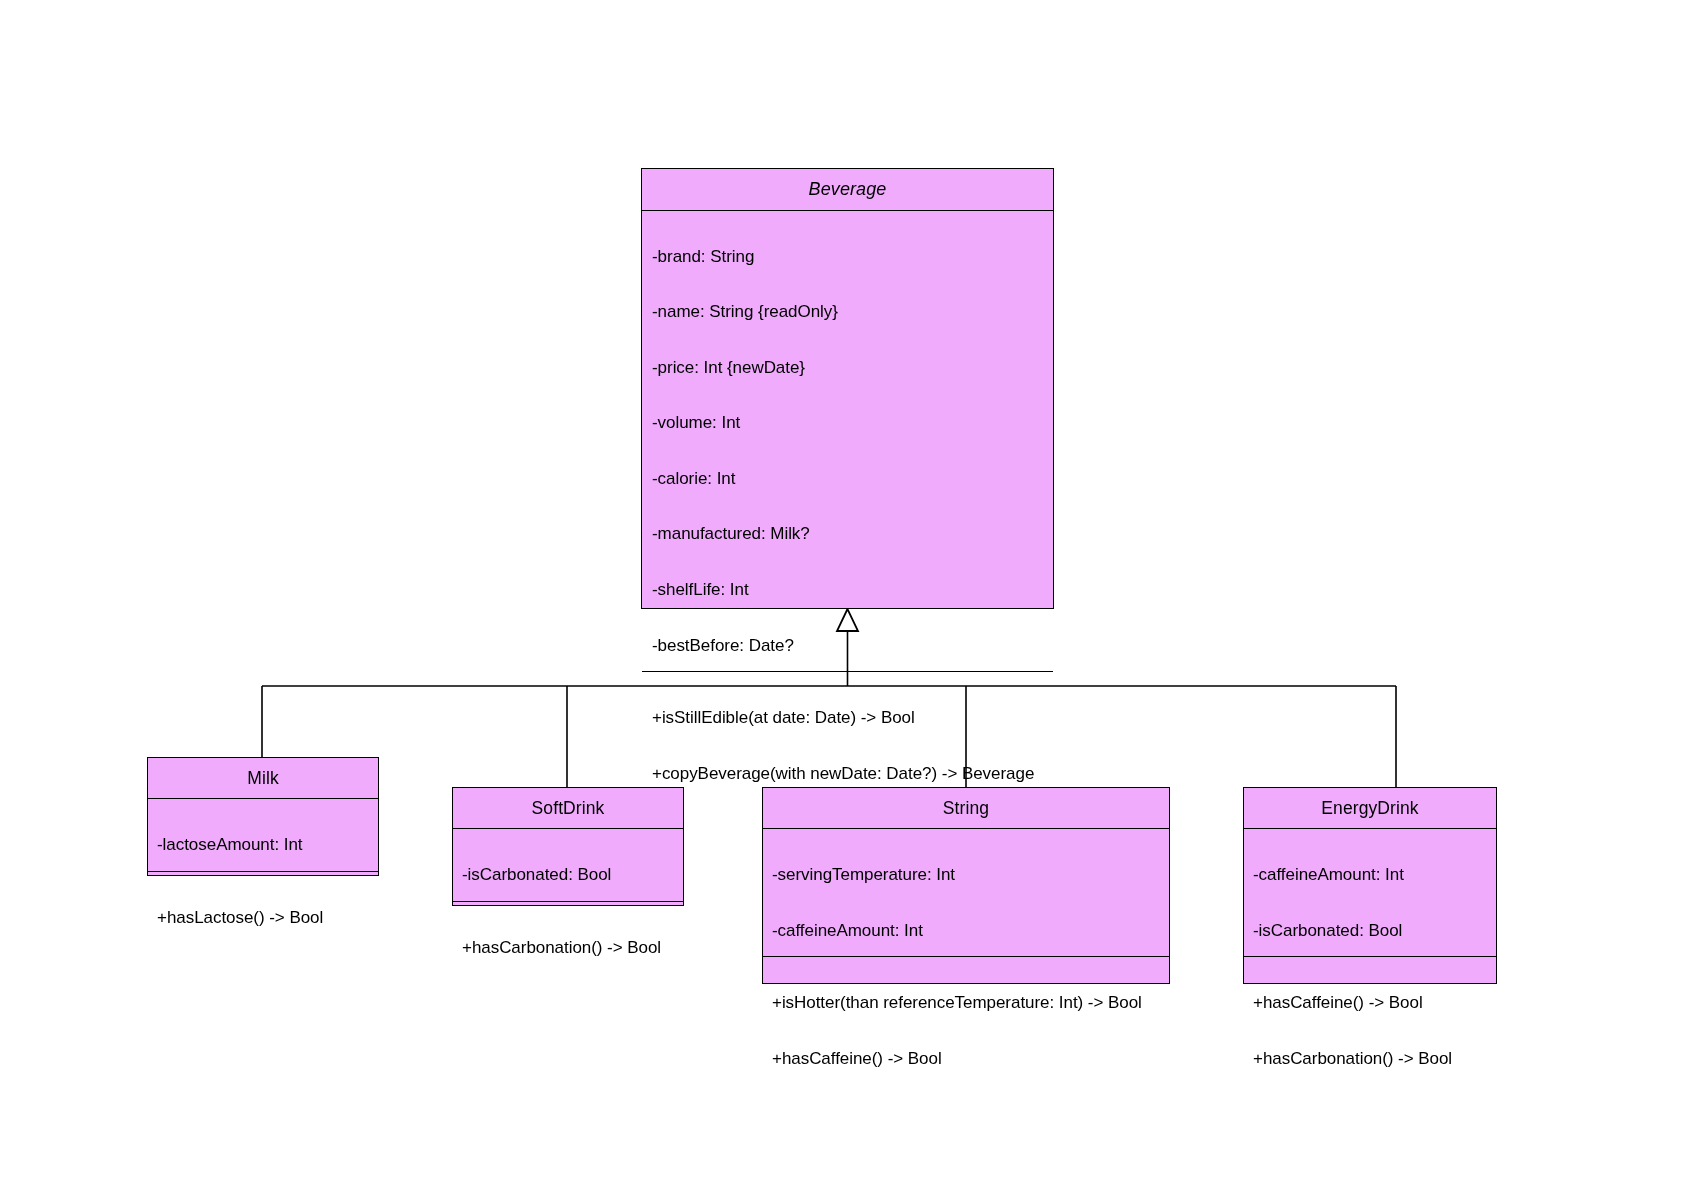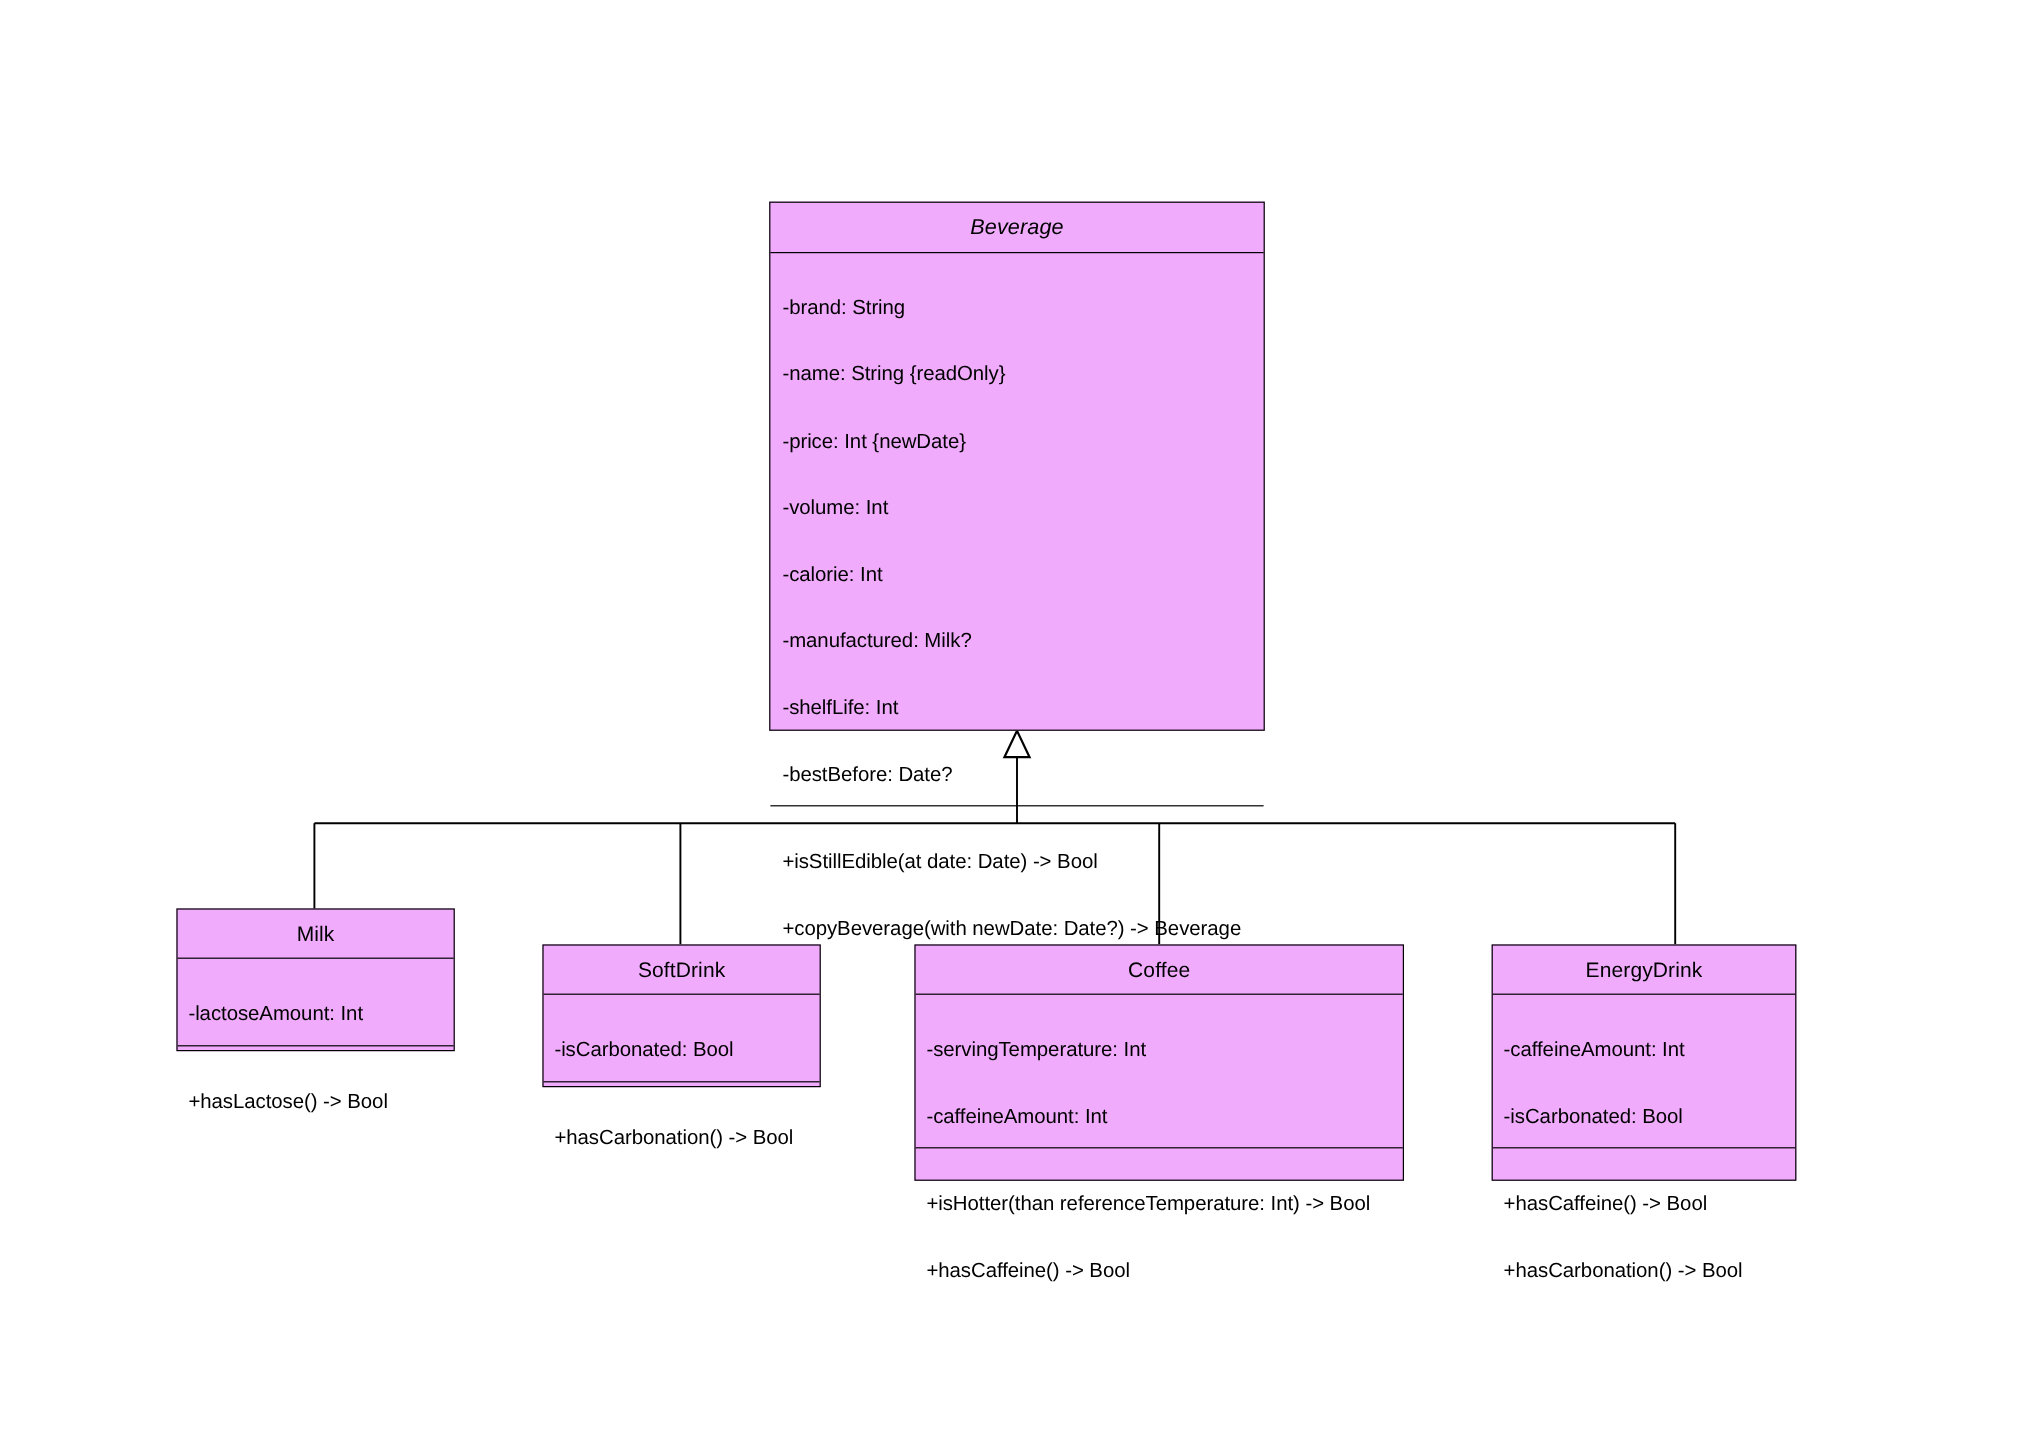--- a/index.html
+++ b/index.html
@@ -168,21 +168,21 @@
     <div class="uml-compartment with-sep">
       <div class="uml-member">-isCarbonated: Bool</div>
     </div>
 
     <div class="uml-compartment">
       <div class="uml-member">+hasCarbonation() -&gt; Bool</div>
     </div>
   </div>
 
   <div class="uml-class" id="class-coffee">
-    <div class="uml-name-row">Coffee</div>
+    <div class="uml-name-row">String</div>
 
     <div class="uml-compartment with-sep">
       <div class="uml-member">-servingTemperature: Int</div>
       <div class="uml-member">-caffeineAmount: Int</div>
     </div>
 
     <div class="uml-compartment">
       <div class="uml-member">+isHotter(than referenceTemperature: Int) -&gt; Bool</div>
       <div class="uml-member">+hasCaffeine() -&gt; Bool</div>
     </div>

